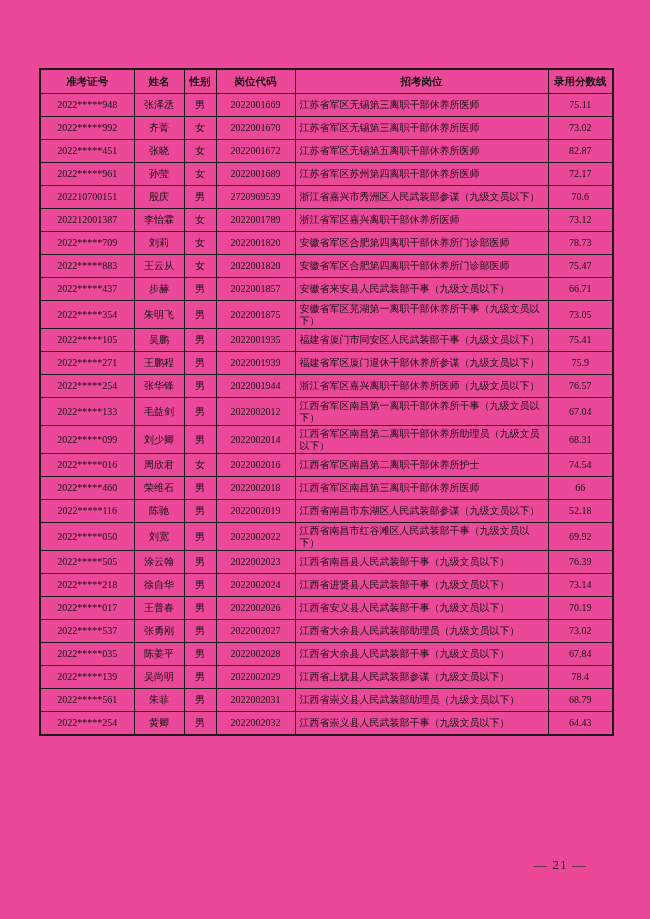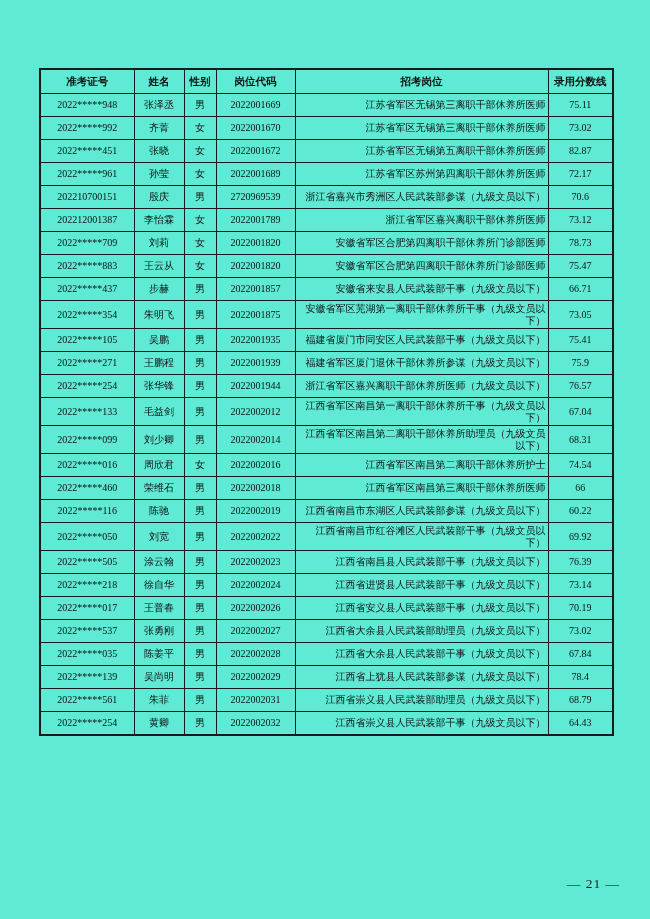--- a/index.html
+++ b/index.html
@@ -4,21 +4,21 @@
 <style>
   html, body {
     margin: 0;
     padding: 0;
     background: #ffffff;
   }
   .page {
     position: relative;
     width: 650px;
     height: 919px;
-    background: #5eead4;
+    background: #ec4899;
     font-family: "Liberation Serif", "DejaVu Serif", serif;
     color: #111111;
     overflow: hidden;
   }
   table.score-table {
     position: absolute;
     left: 39px;
     top: 68px;
     width: 573px;
     border-collapse: collapse;
@@ -40,30 +40,30 @@
   }
   .score-table td {
     height: 18px;
     font-size: 10px;
     line-height: 11.5px;
     padding: 2px 3px;
     text-align: center;
     word-break: break-all;
   }
   .score-table td.c-position {
-    text-align: right;
+    text-align: left;
     padding-left: 4px;
     padding-right: 2px;
   }
   .page-number {
     position: absolute;
     left: 500px;
-    top: 876px;
+    top: 857px;
     width: 120px;
-    text-align: right;
+    text-align: center;
     font-size: 13.5px;
     color: #222222;
     letter-spacing: 1px;
   }
 </style>
 </head>
 <body>
 
 <div class="page">
 
@@ -222,21 +222,21 @@
     <td class="c-code">2022002018</td>
     <td class="c-position">江西省军区南昌第三离职干部休养所医师</td>
     <td class="c-score">66</td>
   </tr>
         <tr>
     <td class="c-id">2022*****116</td>
     <td class="c-name">陈驰</td>
     <td class="c-gender">男</td>
     <td class="c-code">2022002019</td>
     <td class="c-position">江西省南昌市东湖区人民武装部参谋（九级文员以下）</td>
-    <td class="c-score">60.22</td>
+    <td class="c-score">52.18</td>
   </tr>
         <tr>
     <td class="c-id">2022*****050</td>
     <td class="c-name">刘宽</td>
     <td class="c-gender">男</td>
     <td class="c-code">2022002022</td>
     <td class="c-position">江西省南昌市红谷滩区人民武装部干事（九级文员以下）</td>
     <td class="c-score">69.92</td>
   </tr>
         <tr>

